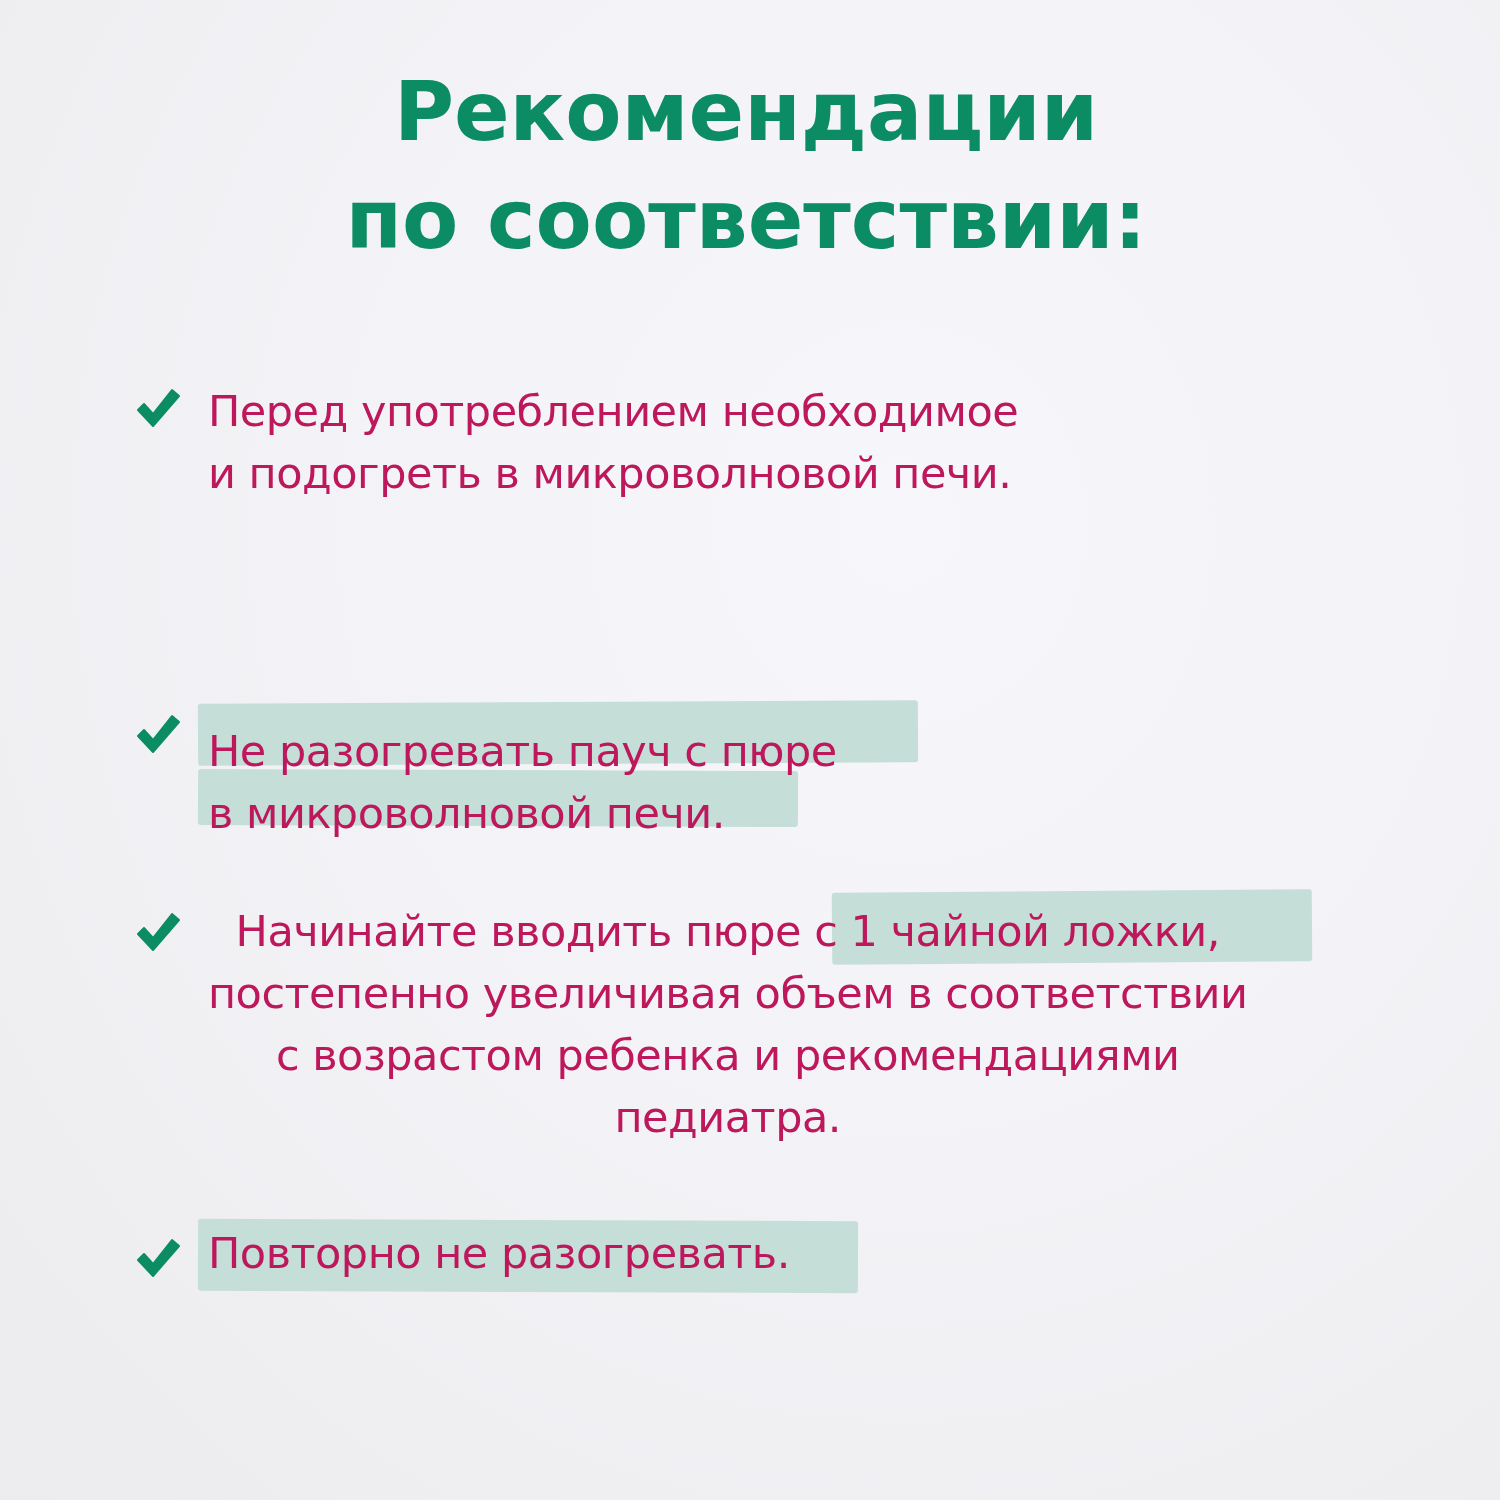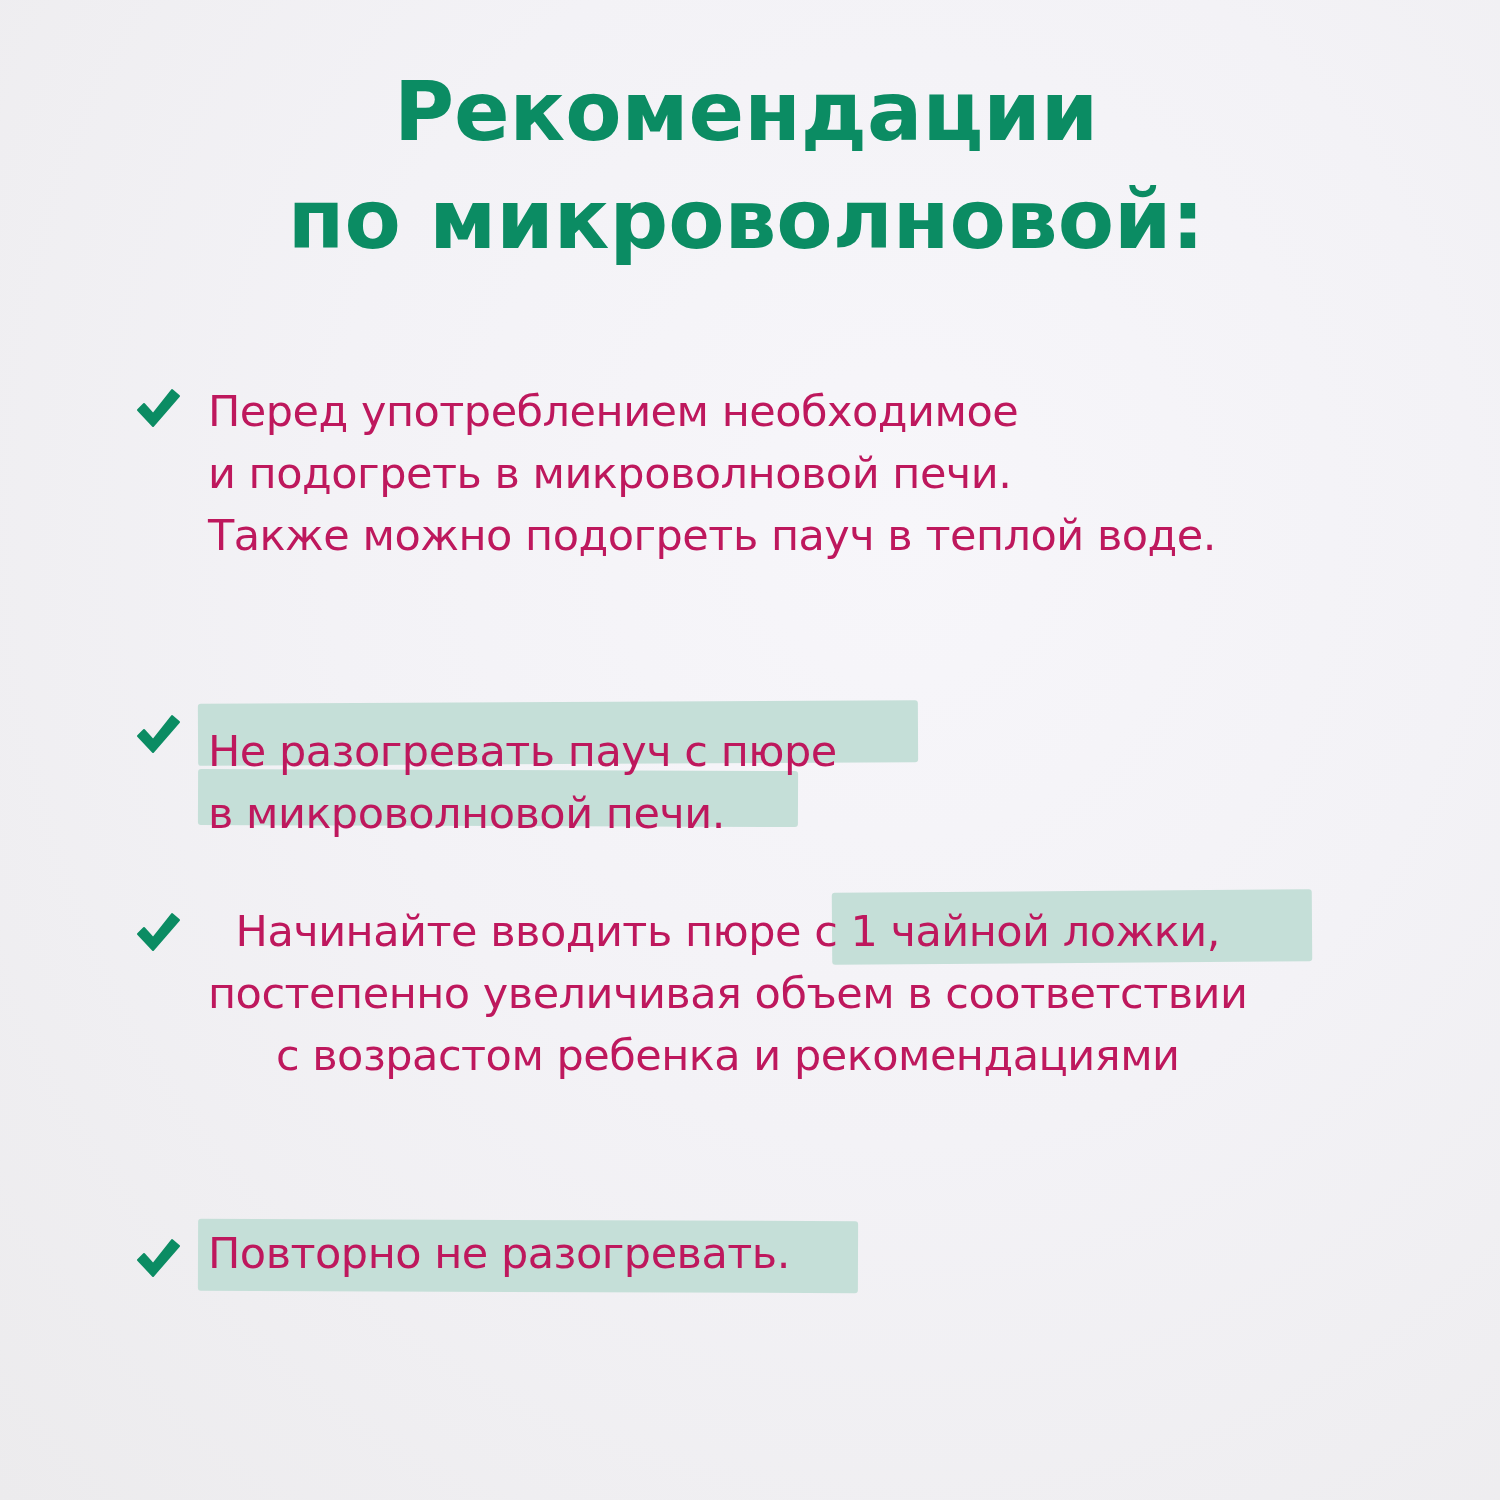--- a/index.html
+++ b/index.html
@@ -56,31 +56,30 @@
       border-radius: 3px;
       z-index: 0;
     }
     .txt { position: relative; z-index: 1; }
   </style>
 </head>
 <body>
 
 <div class="title">
   <div>Рекомендации</div>
-  <div>по микроволновой:</div>
+  <div>по соответствии:</div>
 </div>
 
 <div class="item" style="top:380px;">
   <svg class="check" style="top:6px;" viewBox="0 0 48 44">
     <path d="M4 24 L10 18 L19 28 L38 4 L45 10 L19 40 Z" fill="#0b8c63" stroke="#0b8c63" stroke-width="2" stroke-linejoin="round"></path>
   </svg>
   <div class="text" style="top:0;">
     <span class="line"><span class="txt">Перед употреблением необходимое</span></span>
     <span class="line"><span class="txt">и подогреть в микроволновой печи.</span></span>
-    <span class="line"><span class="txt">Также можно подогреть пауч в теплой воде.</span></span>
   </div>
 </div>
 
 <div class="item" style="top:704px;">
   <svg class="check" style="top:8px;" viewBox="0 0 48 44">
     <path d="M4 24 L10 18 L19 28 L38 4 L45 10 L19 40 Z" fill="#0b8c63" stroke="#0b8c63" stroke-width="2" stroke-linejoin="round"></path>
   </svg>
   <div class="hl" style="left:68px; top:-2px; width:720px; height:62px; transform:rotate(-0.3deg);"></div>
   <div class="hl" style="left:68px; top:66px; width:600px; height:56px; transform:rotate(0.2deg);"></div>
   <div class="text" style="top:16px;">
@@ -91,20 +90,21 @@
 
 <div class="item" style="top:900px;">
   <svg class="check" style="top:10px;" viewBox="0 0 48 44">
     <path d="M4 24 L10 18 L19 28 L38 4 L45 10 L19 40 Z" fill="#0b8c63" stroke="#0b8c63" stroke-width="2" stroke-linejoin="round"></path>
   </svg>
   <div class="hl" style="left:702px; top:-9px; width:480px; height:72px; transform:rotate(-0.4deg);"></div>
   <div class="text" style="top:0;text-align:center;">
     <span class="line"><span class="txt">Начинайте вводить пюре </span><span class="txt">с 1 чайной ложки,</span></span>
     <span class="line"><span class="txt">постепенно увеличивая объем в соответствии</span></span>
     <span class="line"><span class="txt">с возрастом ребенка и рекомендациями</span></span>
+    <span class="line"><span class="txt">педиатра.</span></span>
   </div>
 </div>
 
 <div class="item" style="top:1222px;">
   <svg class="check" style="top:14px;" viewBox="0 0 48 44">
     <path d="M4 24 L10 18 L19 28 L38 4 L45 10 L19 40 Z" fill="#0b8c63" stroke="#0b8c63" stroke-width="2" stroke-linejoin="round"></path>
   </svg>
   <div class="hl" style="left:68px; top:-2px; width:660px; height:72px; transform:rotate(0.2deg);"></div>
   <div class="text" style="top:0;text-align:center;">
     <span class="line"><span class="txt">Повторно не разогревать.</span></span>

